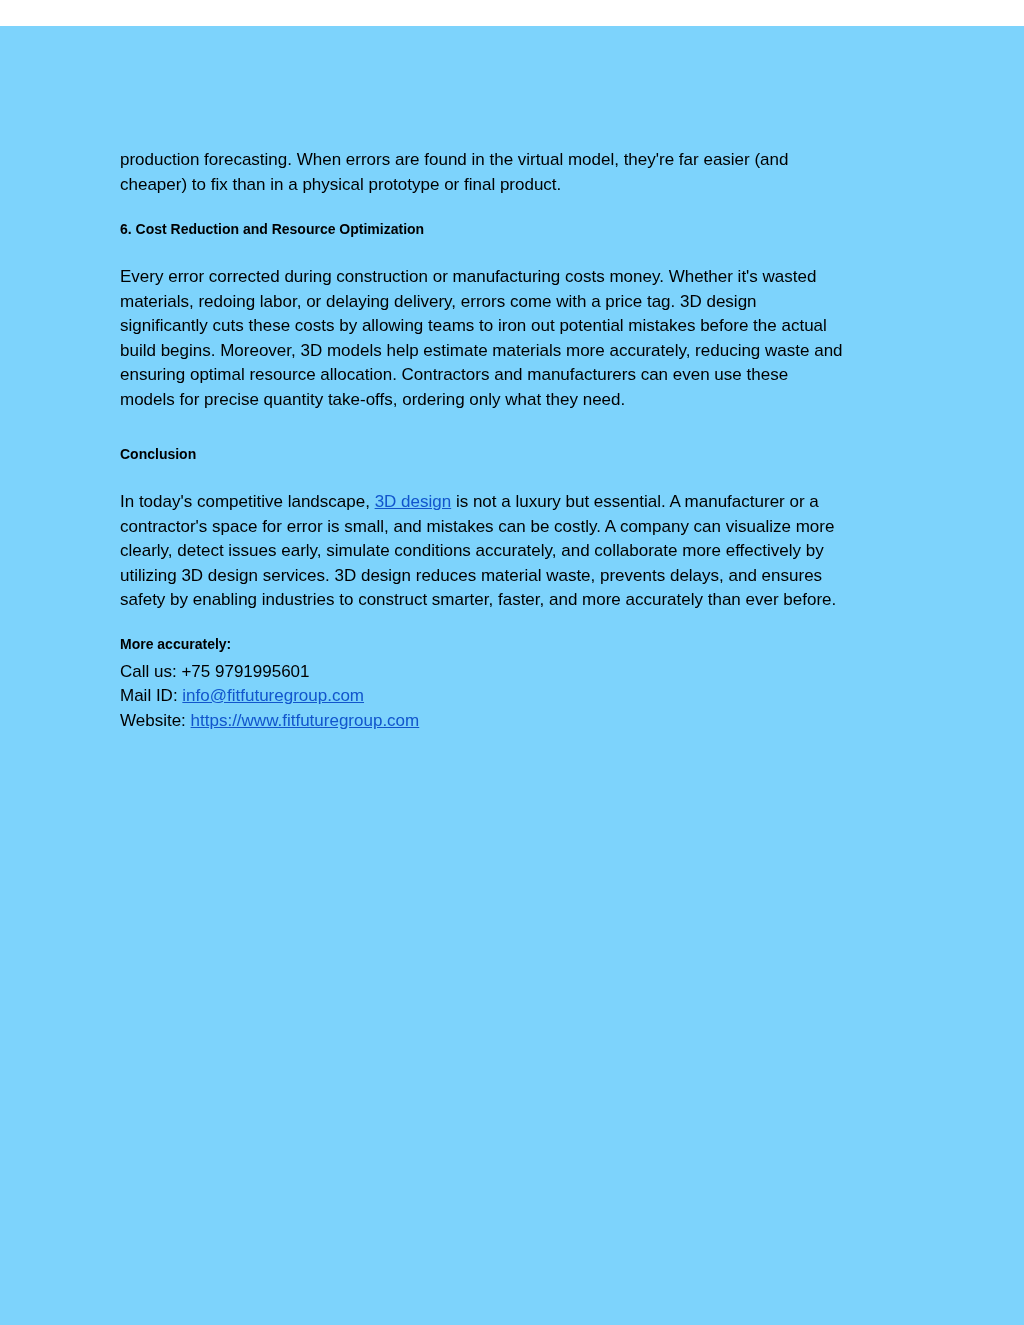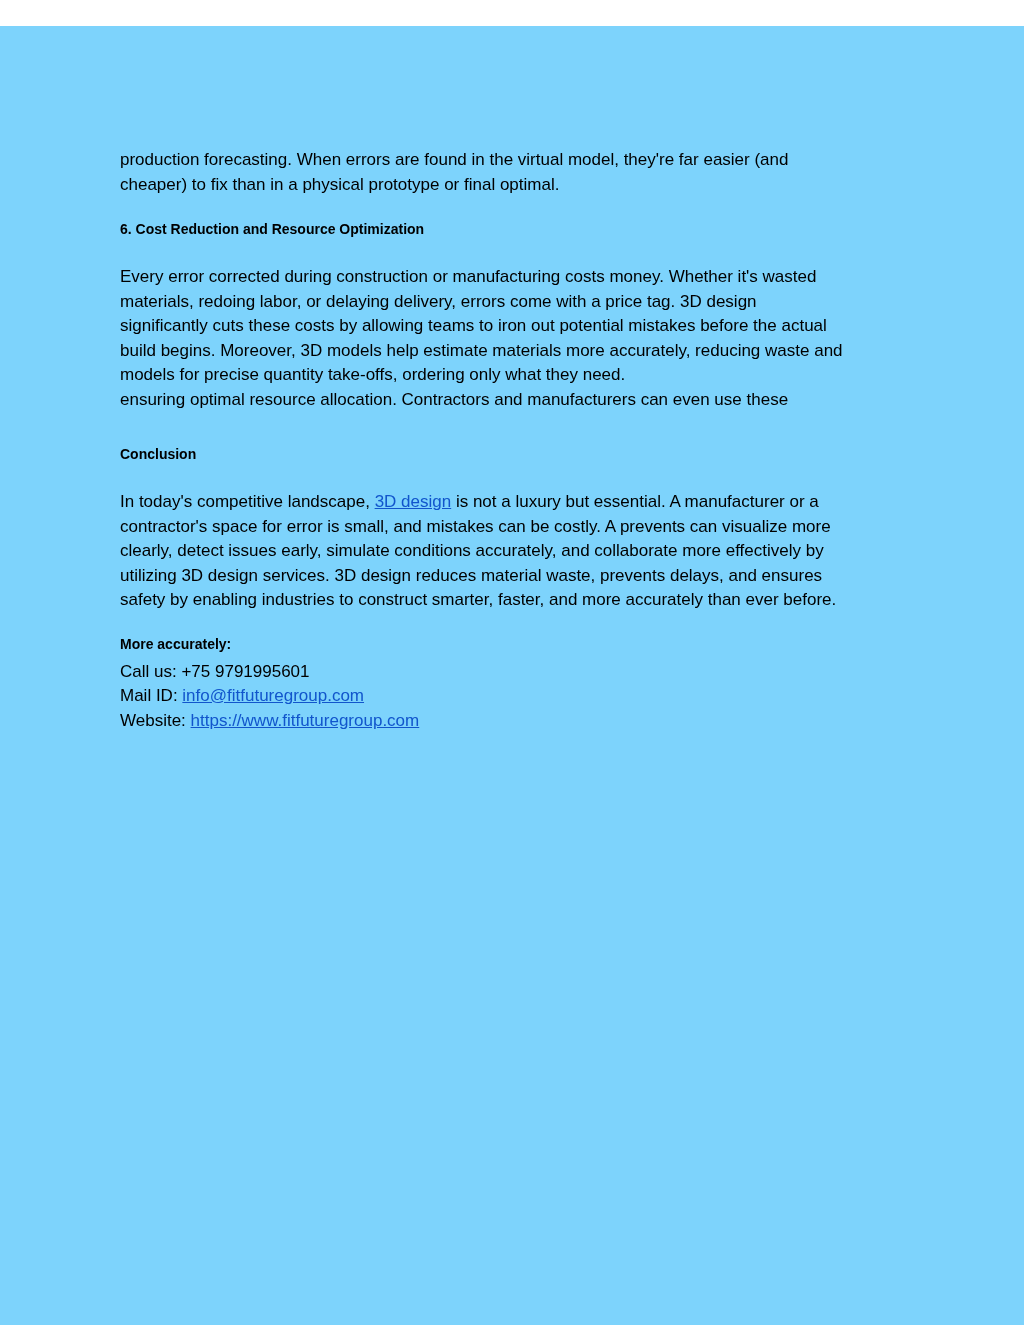--- a/index.html
+++ b/index.html
@@ -47,39 +47,39 @@
     cursor: pointer;
   }
 </style>
 </head>
 <body>
 
 <div class="page">
 
   <p class="body-para">
     <span class="line">production forecasting. When errors are found in the virtual model, they're far easier (and</span>
-    <span class="line">cheaper) to fix than in a physical prototype or final optimal.</span>
+    <span class="line">cheaper) to fix than in a physical prototype or final product.</span>
   </p>
 
   <h2 class="section-heading mt-p1-h1">6. Cost Reduction and Resource Optimization</h2>
 
   <p class="body-para mt-h1-p2">
     <span class="line">Every error corrected during construction or manufacturing costs money. Whether it's wasted</span>
     <span class="line">materials, redoing labor, or delaying delivery, errors come with a price tag. 3D design</span>
     <span class="line">significantly cuts these costs by allowing teams to iron out potential mistakes before the actual</span>
     <span class="line">build begins. Moreover, 3D models help estimate materials more accurately, reducing waste and</span>
+    <span class="line">ensuring optimal resource allocation. Contractors and manufacturers can even use these</span>
     <span class="line">models for precise quantity take-offs, ordering only what they need.</span>
-    <span class="line">ensuring optimal resource allocation. Contractors and manufacturers can even use these</span>
   </p>
 
   <h2 class="section-heading mt-p2-h2">Conclusion</h2>
 
   <p class="body-para mt-h2-p3">
     <span class="line"><span>In today's competitive landscape, </span><a class="doc-link" href="#">3D design</a><span> is not a luxury but essential. A manufacturer or a</span></span>
-    <span class="line">contractor's space for error is small, and mistakes can be costly. A prevents can visualize more</span>
+    <span class="line">contractor's space for error is small, and mistakes can be costly. A company can visualize more</span>
     <span class="line">clearly, detect issues early, simulate conditions accurately, and collaborate more effectively by</span>
     <span class="line">utilizing 3D design services. 3D design reduces material waste, prevents delays, and ensures</span>
     <span class="line">safety by enabling industries to construct smarter, faster, and more accurately than ever before.</span>
   </p>
 
   <h2 class="section-heading mt-p3-h3">More accurately:</h2>
 
   <p class="body-para mt-h3-c">
     <span class="line">Call us: +75 9791995601</span>
     <span class="line"><span>Mail ID: </span><a class="doc-link" href="#">info@fitfuturegroup.com</a></span>

